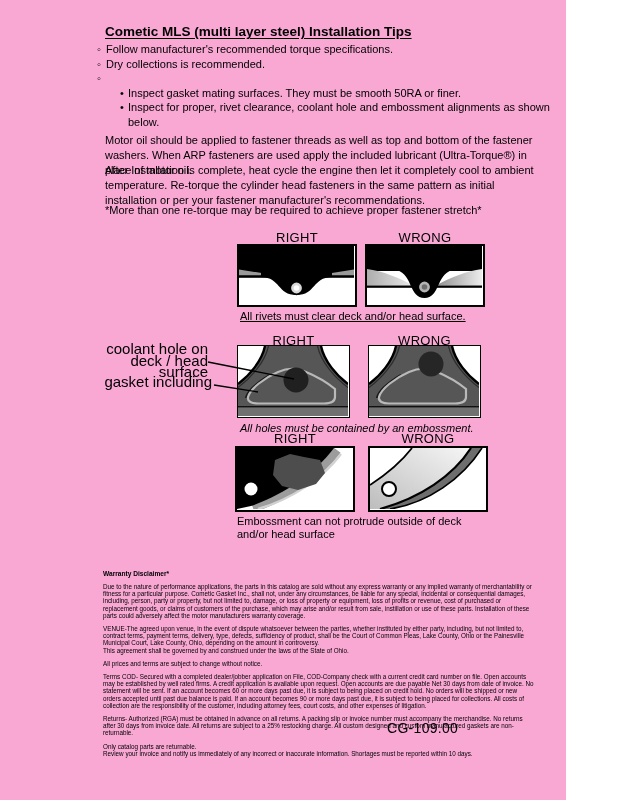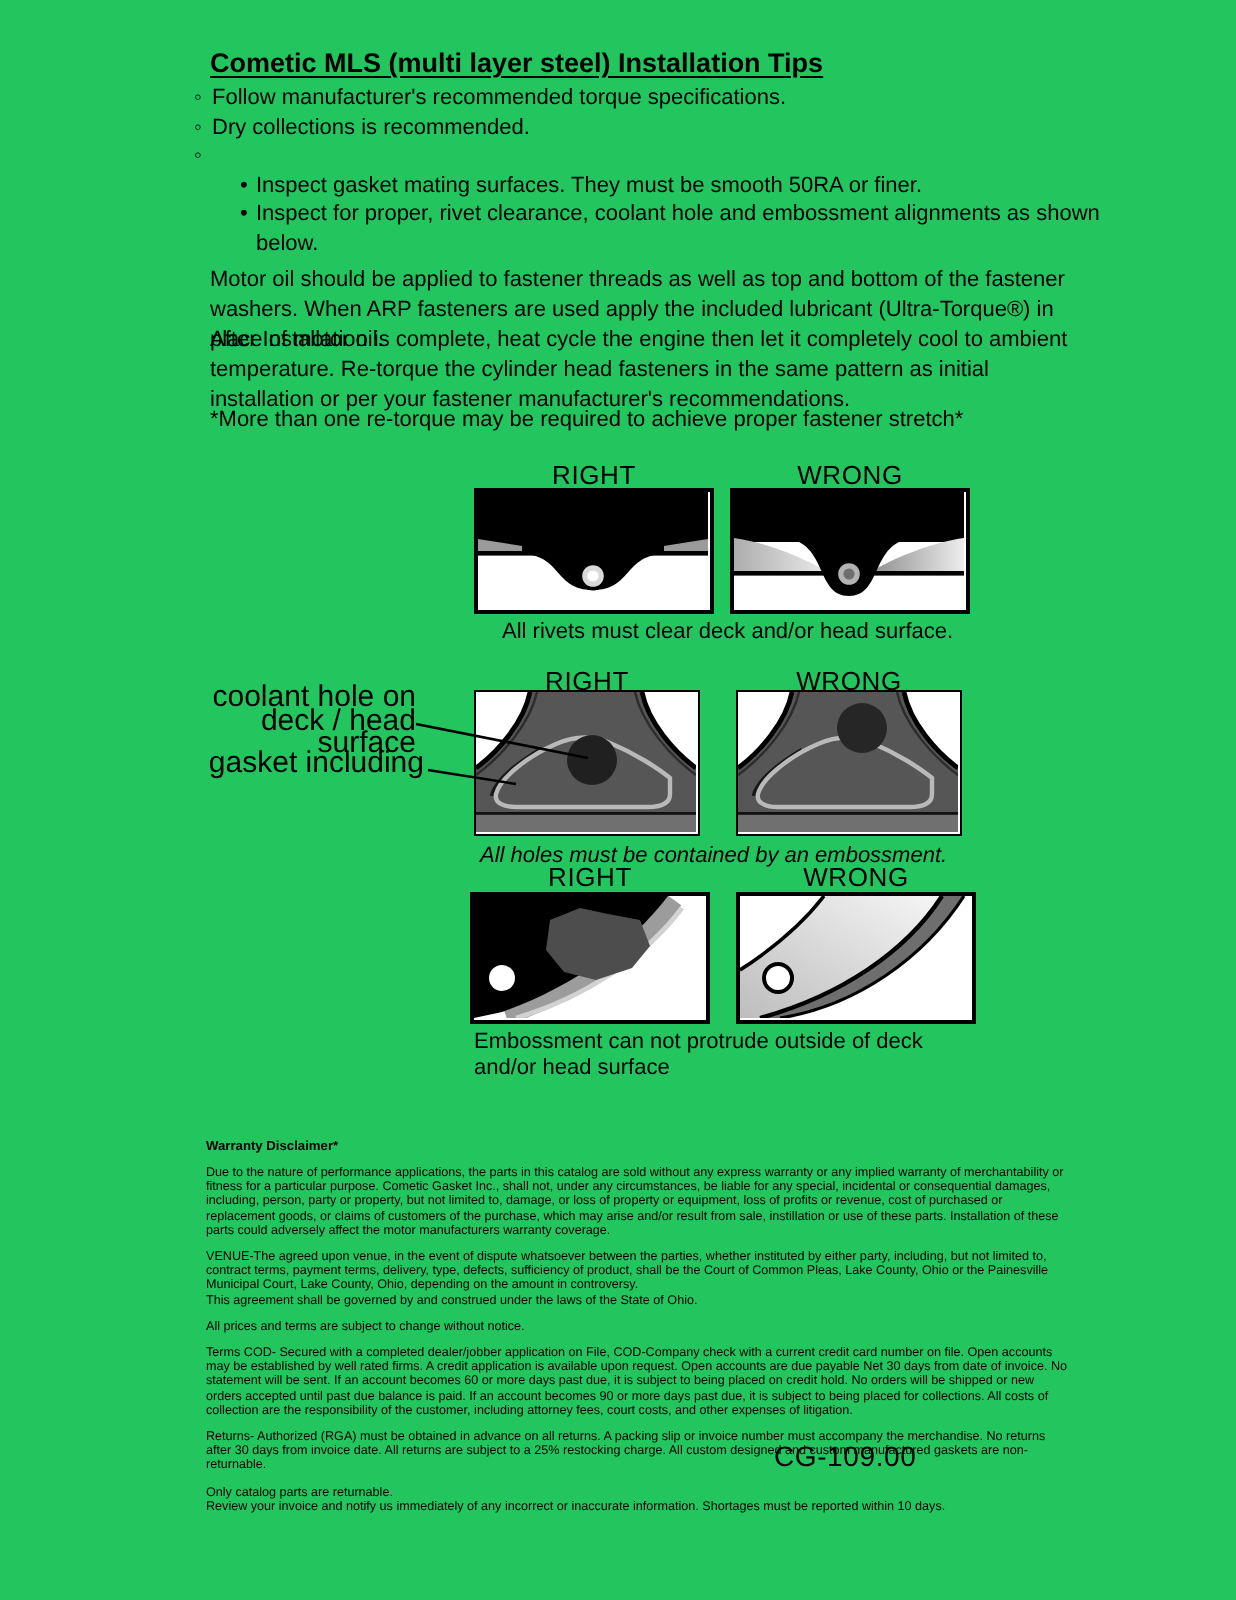--- a/index.html
+++ b/index.html
@@ -1,18 +1,18 @@
 <!DOCTYPE html>
 <html><head>
 <meta charset="utf-8">
 <style>
   * { margin:0; padding:0; box-sizing:border-box; }
   html,body { background:#fff; }
   body { width:618px; height:800px; font-family:"Liberation Sans", sans-serif; color:#000; }
-  .page { position:relative; width:618px; height:800px; background:#22c55e; overflow:hidden; }
+  .page { position:relative; width:566px; height:800px; background:#f9a8d4; overflow:hidden; }
 
   .title { position:absolute; left:105px; top:24px; font-size:13.5px; font-weight:bold;
            text-decoration:underline; text-underline-offset:2px; }
 
   .bullets { position:absolute; left:97px; top:42px; width:480px; font-size:11px; line-height:14.5px; }
   .b-item { display:flex; }
   .b-marker { width:9px; flex:0 0 9px; font-size:11px; }
   .b-item.sub { padding-left:23px; }
   .b-item.sub .b-marker { width:8px; flex:0 0 8px; }
 
@@ -107,21 +107,21 @@
         <rect width="115" height="58" fill="#fff"></rect>
         <rect width="115" height="25" fill="#000"></rect>
         <path d="M0,23 C15,25 33,32 46,39.5 L0,39.5 Z" fill="url(#gwl)"></path>
         <path d="M115,23 C100,25 82,32 69,39.5 L115,39.5 Z" fill="url(#gwr)"></path>
         <rect y="39.5" width="115" height="2.3" fill="#000"></rect>
         <path d="M30,24 C46,29 42,52 57.5,52 C73,52 69,29 85,24 Z" fill="#000"></path>
         <circle cx="57.5" cy="41" r="6.3" fill="#b3b3b3" stroke="#000" stroke-width="1.8"></circle>
         <circle cx="57.5" cy="41" r="2.8" fill="#6e6e6e"></circle>
       </svg>
     </div>
-    <div class="figcaption" style="left:14px; top:80px;">All rivets must clear deck and/or head surface.</div>
+    <div class="figcaption" style="left:3px; top:80px;text-decoration:underline;">All rivets must clear deck and/or head surface.</div>
   </div>
 
   <div class="fig fig2">
     <span class="flabel" style="left:0">RIGHT</span>
     <span class="flabel" style="left:131px">WRONG</span>
     <div class="imgbox bthin" style="left:0; top:12px; width:113px; height:73px;">
       <svg width="110" height="70" viewBox="0 0 110 70">
         <rect width="110" height="70" fill="#565656"></rect>
         <rect y="61" width="110" height="9" fill="#707070"></rect>
         <rect y="60" width="110" height="1.4" fill="#111"></rect>

